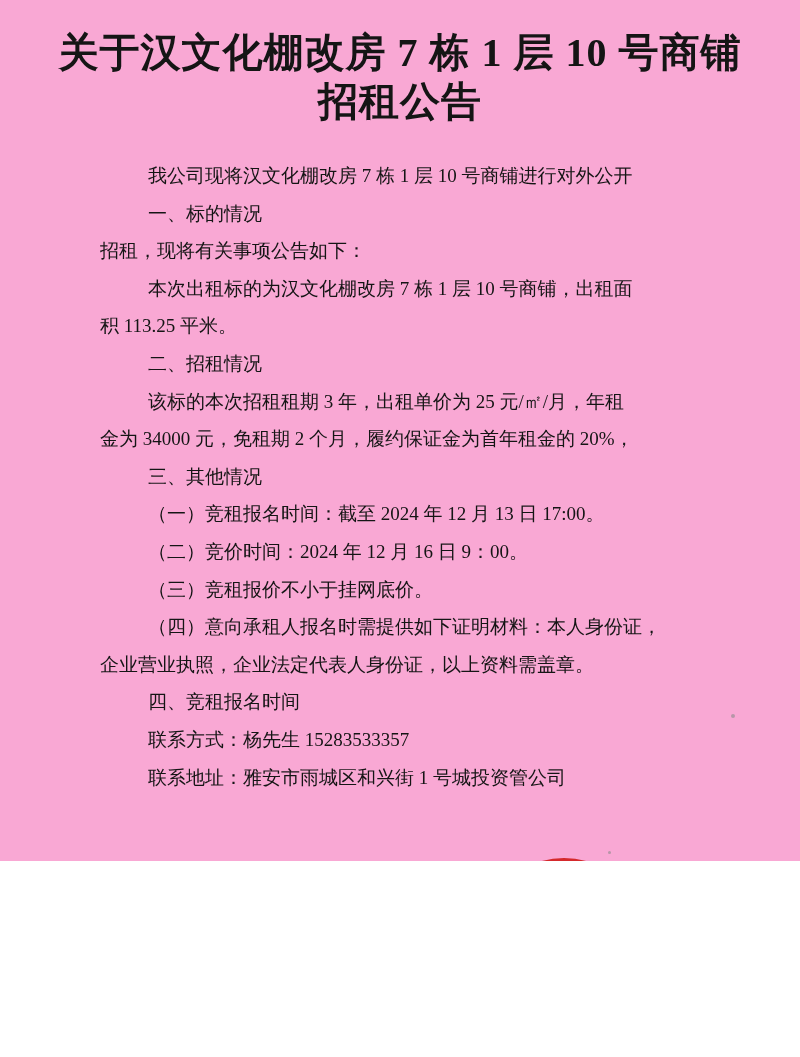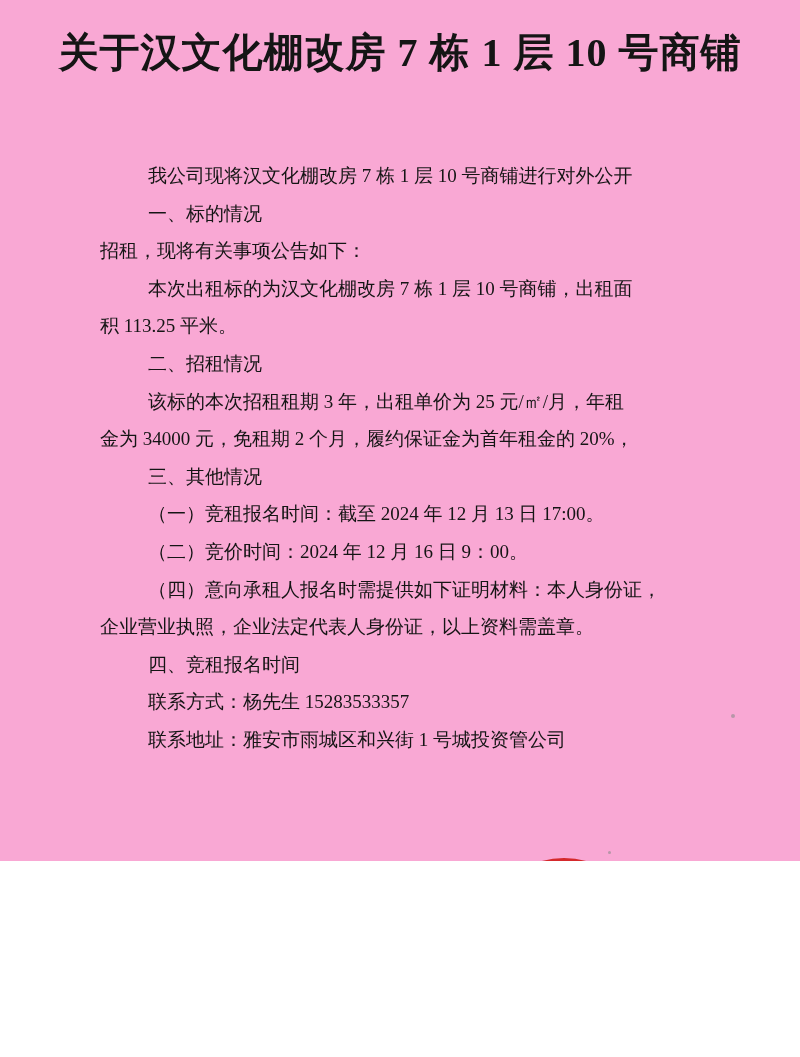--- a/index.html
+++ b/index.html
@@ -45,34 +45,36 @@
     background:#8a8a8a;opacity:.6;
   }
 </style>
 </head>
 <body>
 
 <div class="page">
 
   <h1 class="title">
     <span class="tline">关于汉文化棚改房 7 栋 1 层 10 号商铺</span>
+    <span class="tline">招租公告</span>
   </h1>
 
   <div class="doc-body">
     <div class="bl ind">我公司现将汉文化棚改房 7 栋 1 层 10 号商铺进行对外公开</div>
     <div class="bl ind">一、标的情况</div>
     <div class="bl">招租，现将有关事项公告如下：</div>
     <div class="bl ind">本次出租标的为汉文化棚改房 7 栋 1 层 10 号商铺，出租面</div>
     <div class="bl">积 113.25 平米。</div>
     <div class="bl ind">二、招租情况</div>
     <div class="bl ind">该标的本次招租租期 3 年，出租单价为 25 元/㎡/月，年租</div>
     <div class="bl">金为 34000 元，免租期 2 个月，履约保证金为首年租金的 20%，</div>
     <div class="bl ind">三、其他情况</div>
     <div class="bl ind">（一）竞租报名时间：截至 2024 年 12 月 13 日 17:00。</div>
     <div class="bl ind">（二）竞价时间：2024 年 12 月 16 日 9：00。</div>
+    <div class="bl ind">（三）竞租报价不小于挂网底价。</div>
     <div class="bl ind">（四）意向承租人报名时需提供如下证明材料：本人身份证，</div>
     <div class="bl">企业营业执照，企业法定代表人身份证，以上资料需盖章。</div>
     <div class="bl ind">四、竞租报名时间</div>
     <div class="bl ind">联系方式：杨先生 15283533357</div>
     <div class="bl ind">联系地址：雅安市雨城区和兴街 1 号城投资管公司</div>
   </div>
 
   <div class="sig-company">雅安城投城市资源经营管理有限公司</div>
   <div class="sig-date">2024 年 12 月 11 日</div>
 

